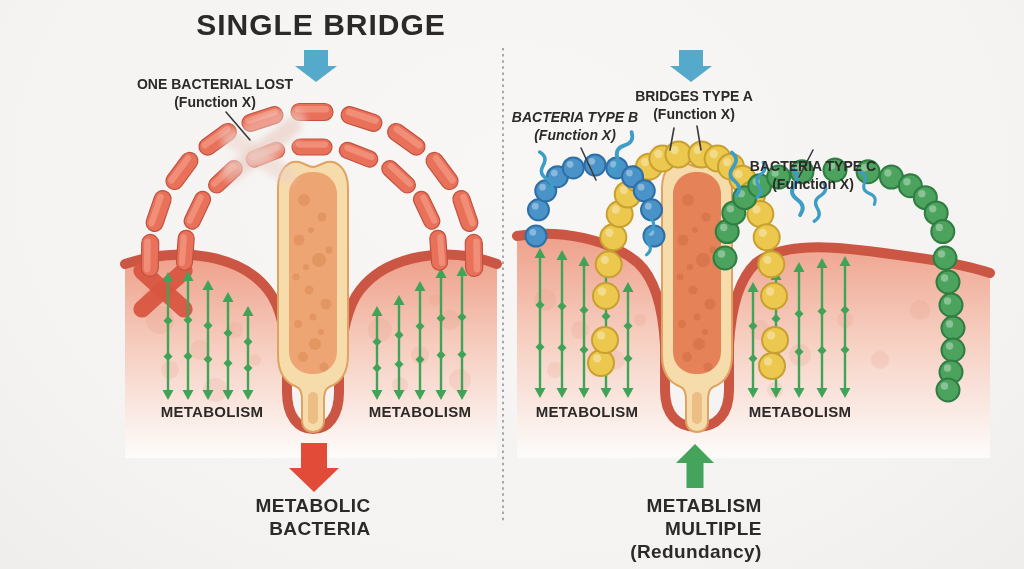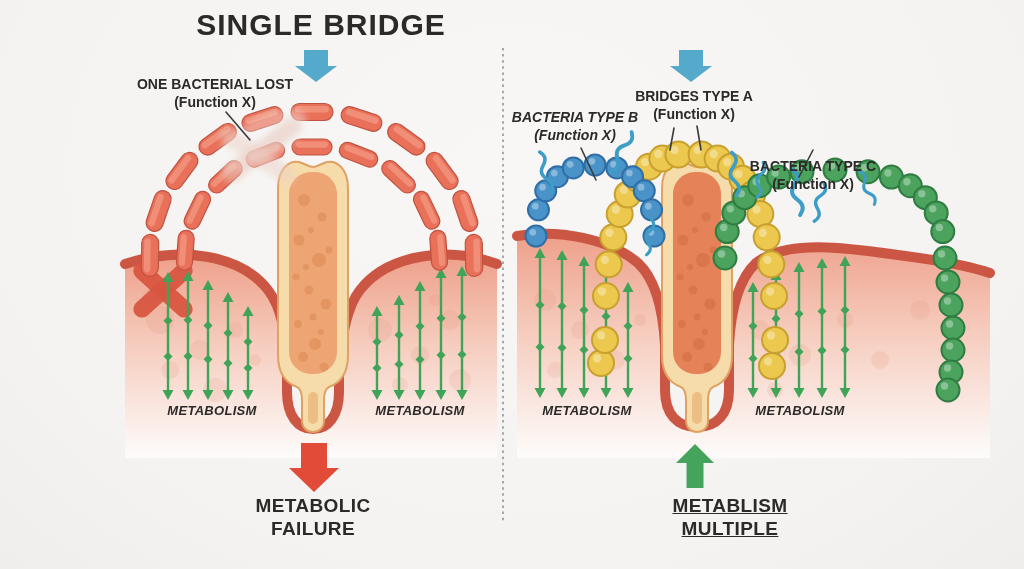--- a/index.html
+++ b/index.html
@@ -8,22 +8,22 @@
     background:radial-gradient(ellipse at 50% 30%, #f8f7f5 0%, #f4f3f1 70%, #efeeec 100%);
     font-family:"Liberation Sans", sans-serif;
   }
   svg{position:absolute;left:0;top:0;}
   .t{
     position:absolute;transform:translateX(-50%);
     text-align:center;color:#2b2a28;font-weight:bold;white-space:nowrap;z-index:3;
   }
   .title{font-size:30px;letter-spacing:1px;}
   .small-label{font-size:14px;line-height:18px;}
-  .metab{font-size:13px;letter-spacing:.3px;font-style:italic;}
-  .outcome{font-size:19px;line-height:23px;letter-spacing:.4px;}
+  .metab{font-size:15px;letter-spacing:.3px;}
+  .outcome{font-size:19px;line-height:23px;letter-spacing:.4px;text-align:right;}
 </style>
 </head>
 <body>
 
 <div class="stage">
 
   <svg id="art" width="1024" height="569" viewBox="0 0 1024 569">
       <defs>
         <linearGradient id="gm" x1="0" y1="0" x2="0" y2="1">
           <stop offset="0" stop-color="#eea08a"></stop>
@@ -427,38 +427,39 @@
   <div class="t small-label" style="left:215px;top:75px;">
     <div>ONE BACTERIAL LOST</div>
     <div>(Function X)</div>
   </div>
 
   <div class="t metab" style="left:212px;top:403px;">METABOLISM</div>
   <div class="t metab" style="left:420px;top:403px;">METABOLISM</div>
 
   <div class="t outcome" style="left:313px;top:494px;">
     <div>METABOLIC</div>
-    <div>FAILURE</div>
+    <div>BACTERIA</div>
   </div>
 
 
   <div class="t small-label" style="left:694px;top:87px;">
     <div>BRIDGES TYPE A</div>
     <div>(Function X)</div>
   </div>
   <div class="t small-label" style="left:575px;top:108px;font-style:italic;">
     <div>BACTERIA TYPE B</div>
     <div>(Function X)</div>
   </div>
   <div class="t small-label" style="left:813px;top:109px;margin-top:48px;">
     <div>BACTERIA TYPE C</div>
     <div>(Function X)</div>
   </div>
 
   <div class="t metab" style="left:587px;top:403px;">METABOLISM</div>
   <div class="t metab" style="left:800px;top:403px;">METABOLISM</div>
 
-  <div class="t outcome" style="left:730px;top:494px;text-decoration:underline;">
+  <div class="t outcome" style="left:696px;top:494px;">
     <div>METABLISM</div>
     <div>MULTIPLE</div>
+    <div>(Redundancy)</div>
   </div>
 
 </div>
 
 </body></html>

